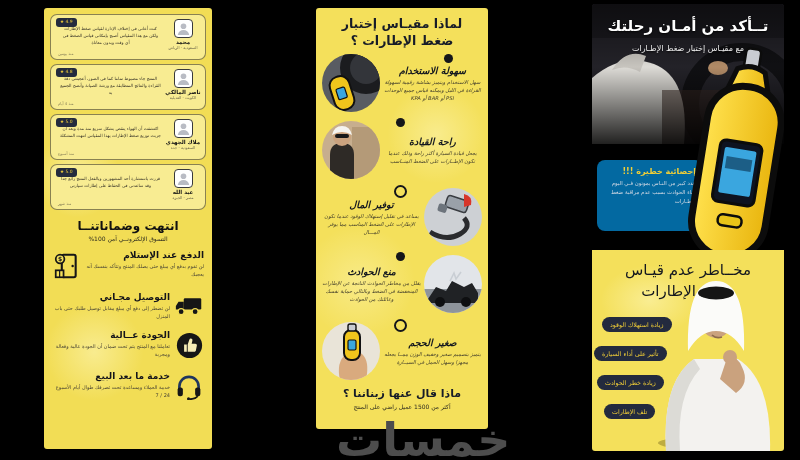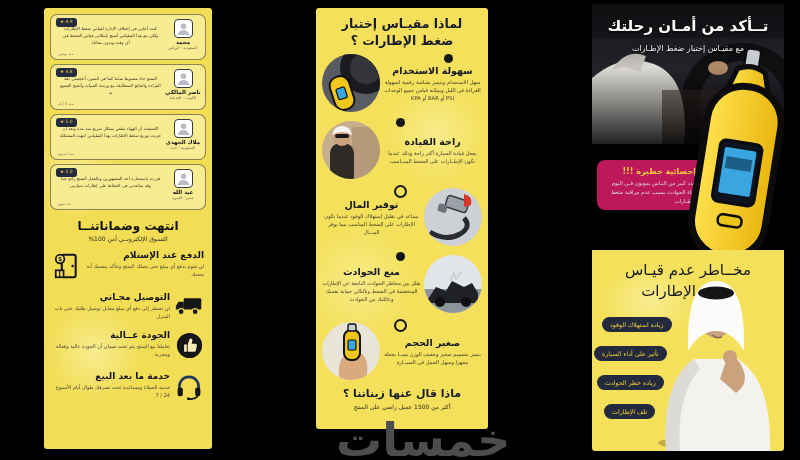--- a/index.html
+++ b/index.html
@@ -36,42 +36,42 @@
   .p-text{margin:2px 0 0;font-size:5px;line-height:1.65;color:#4b4634;}
 
   
   .panel.middle{left:316px;top:8px;width:172px;height:421px;
     background:
       radial-gradient(70px 70px at 70% 30%, rgba(255,250,200,.45), rgba(255,250,200,0) 70%),
       radial-gradient(80px 80px at 25% 65%, rgba(255,250,200,.4), rgba(255,250,200,0) 70%),
       #f4e05b;}
   .m-title{margin:8px 0 0;text-align:center;font-size:12.5px;font-weight:800;
            line-height:1.35;color:#171c28;direction:rtl;}
-  .feat{display:flex;align-items:center;gap:3px;padding:0 6px;height:67px;}
+  .feat{display:flex;align-items:center;gap:3px;padding:0 6px;height:67px;font-style:italic;}
   .f-photo{flex:0 0 58px;width:58px;height:58px;border-radius:50%;overflow:hidden;}
   .f-photo svg{display:block;width:58px;height:58px;}
   .f-txt{flex:1;text-align:center;direction:rtl;}
   .f-txt h3{margin:0 0 2px;font-size:9.5px;font-weight:800;color:#14181f;}
   .f-txt p{margin:0;font-size:5.2px;line-height:1.55;color:#45402b;}
   .dot{position:absolute;border-radius:50%;}
   .dot.filled{width:9px;height:9px;background:#15161a;}
   .dot.ring{width:9px;height:9px;border:2.5px solid #15161a;background:transparent;}
   .m-footer{margin-top:2px;text-align:center;direction:rtl;}
   .m-footer h2{margin:0;font-size:11px;font-weight:800;color:#171c28;}
   .m-footer p{margin:3px 0 0;font-size:6px;color:#2c2a1e;}
 
   
   .panel.right{left:592px;top:4px;width:192px;height:447px;background:#000;}
   .photo{position:absolute;top:0;left:0;width:192px;height:140px;overflow:hidden;}
   .r-title{position:absolute;top:13px;left:0;width:100%;margin:0;text-align:center;
            font-size:15px;font-weight:800;color:#ffffff;direction:rtl;text-shadow:0 1px 2px rgba(0,0,0,.8);}
   .r-sub{position:absolute;top:40px;left:0;width:100%;margin:0;text-align:center;
          font-size:8px;color:#f0f0f0;direction:rtl;text-shadow:0 1px 2px rgba(0,0,0,.8);}
-  .stat{position:absolute;top:156px;left:5px;width:106px;background:#be185d;border-radius:8px;
-        padding:7px 7px 3px;box-sizing:border-box;direction:rtl;text-align:right;}
+  .stat{position:absolute;top:156px;left:5px;width:106px;background:#0369a1;border-radius:8px;
+        padding:7px 7px 24px;box-sizing:border-box;direction:rtl;text-align:right;}
   .stat h4{margin:0 0 3px;font-size:8px;font-weight:800;color:#f2cf37;}
   .stat p{margin:0;font-size:5.4px;line-height:1.7;color:#d8dce6;}
   .gauge{position:absolute;top:42px;right:-8px;width:106px;height:218px;transform:rotate(9deg);}
   .risks{position:absolute;left:0;right:0;top:246px;bottom:0;
     background:
       radial-gradient(70px 50px at 30% 25%, rgba(255,250,200,.5), rgba(255,250,200,0) 70%),
       #f4e05b;}
   .risks h2{margin:10px 0 0;text-align:center;font-size:15px;font-weight:400;
             line-height:1.4;color:#14181f;direction:rtl;}
   .pills{position:absolute;left:0;top:62px;width:100px;}

